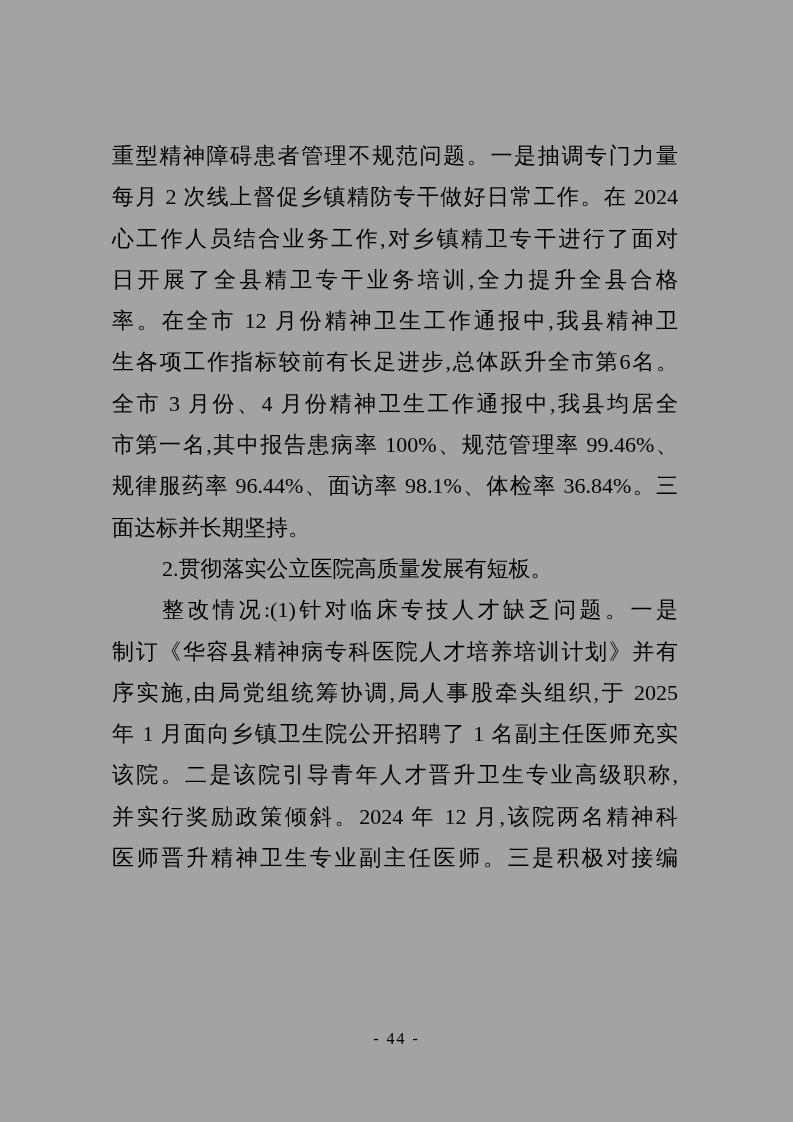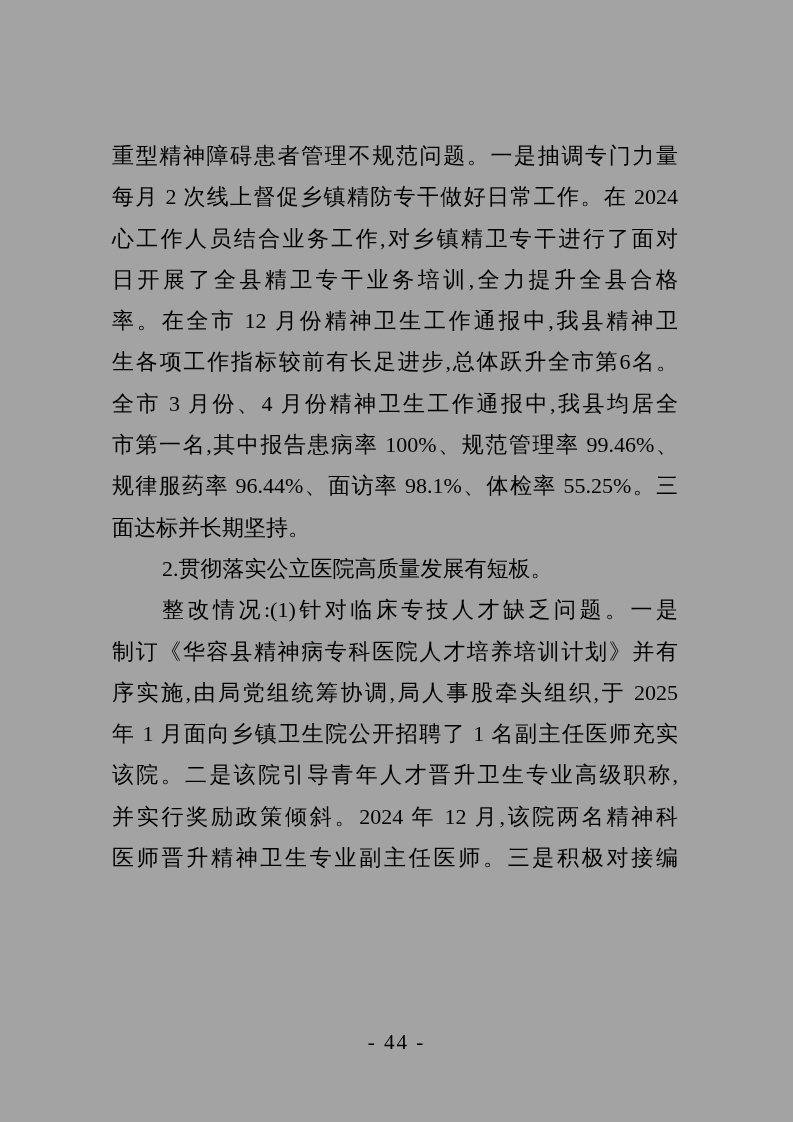--- a/index.html
+++ b/index.html
@@ -47,39 +47,39 @@
     text-indent: 50px;
   }
   .page-footer {
     position: absolute;
     left: 0;
     top: 1030px;
     width: 793px;
     text-align: center;
   }
   .page-number {
-    font-size: 21px;
+    font-size: 16px;
     letter-spacing: 2px;
     color: #000000;
   }
 </style>
 </head>
 <body>
 
 <div class="page">
   <main class="text-block">
       <p class="line fill">重型精神障碍患者管理不规范问题。一是抽调专门力量</p>
       <p class="line fill">每月 2 次线上督促乡镇精防专干做好日常工作。在 2024</p>
       <p class="line fill">心工作人员结合业务工作,对乡镇精卫专干进行了面对</p>
       <p class="line fill">日开展了全县精卫专干业务培训,全力提升全县合格</p>
       <p class="line fill">率。在全市 12 月份精神卫生工作通报中,我县精神卫</p>
       <p class="line fill">生各项工作指标较前有长足进步,总体跃升全市第6名。</p>
       <p class="line fill">全市 3 月份、4 月份精神卫生工作通报中,我县均居全</p>
       <p class="line fill">市第一名,其中报告患病率 100%、规范管理率 99.46%、</p>
-      <p class="line fill">规律服药率 96.44%、面访率 98.1%、体检率 55.25%。三</p>
+      <p class="line fill">规律服药率 96.44%、面访率 98.1%、体检率 36.84%。三</p>
       <p class="line nofill">面达标并长期坚持。</p>
       <p class="line nofill indent">2.贯彻落实公立医院高质量发展有短板。</p>
       <p class="line fill indent">整改情况:(1)针对临床专技人才缺乏问题。一是</p>
       <p class="line fill">制订《华容县精神病专科医院人才培养培训计划》并有</p>
       <p class="line fill">序实施,由局党组统筹协调,局人事股牵头组织,于 2025</p>
       <p class="line fill">年 1 月面向乡镇卫生院公开招聘了 1 名副主任医师充实</p>
       <p class="line fill">该院。二是该院引导青年人才晋升卫生专业高级职称,</p>
       <p class="line fill">并实行奖励政策倾斜。2024 年 12 月,该院两名精神科</p>
       <p class="line fill">医师晋升精神卫生专业副主任医师。三是积极对接编</p>
     </main>

